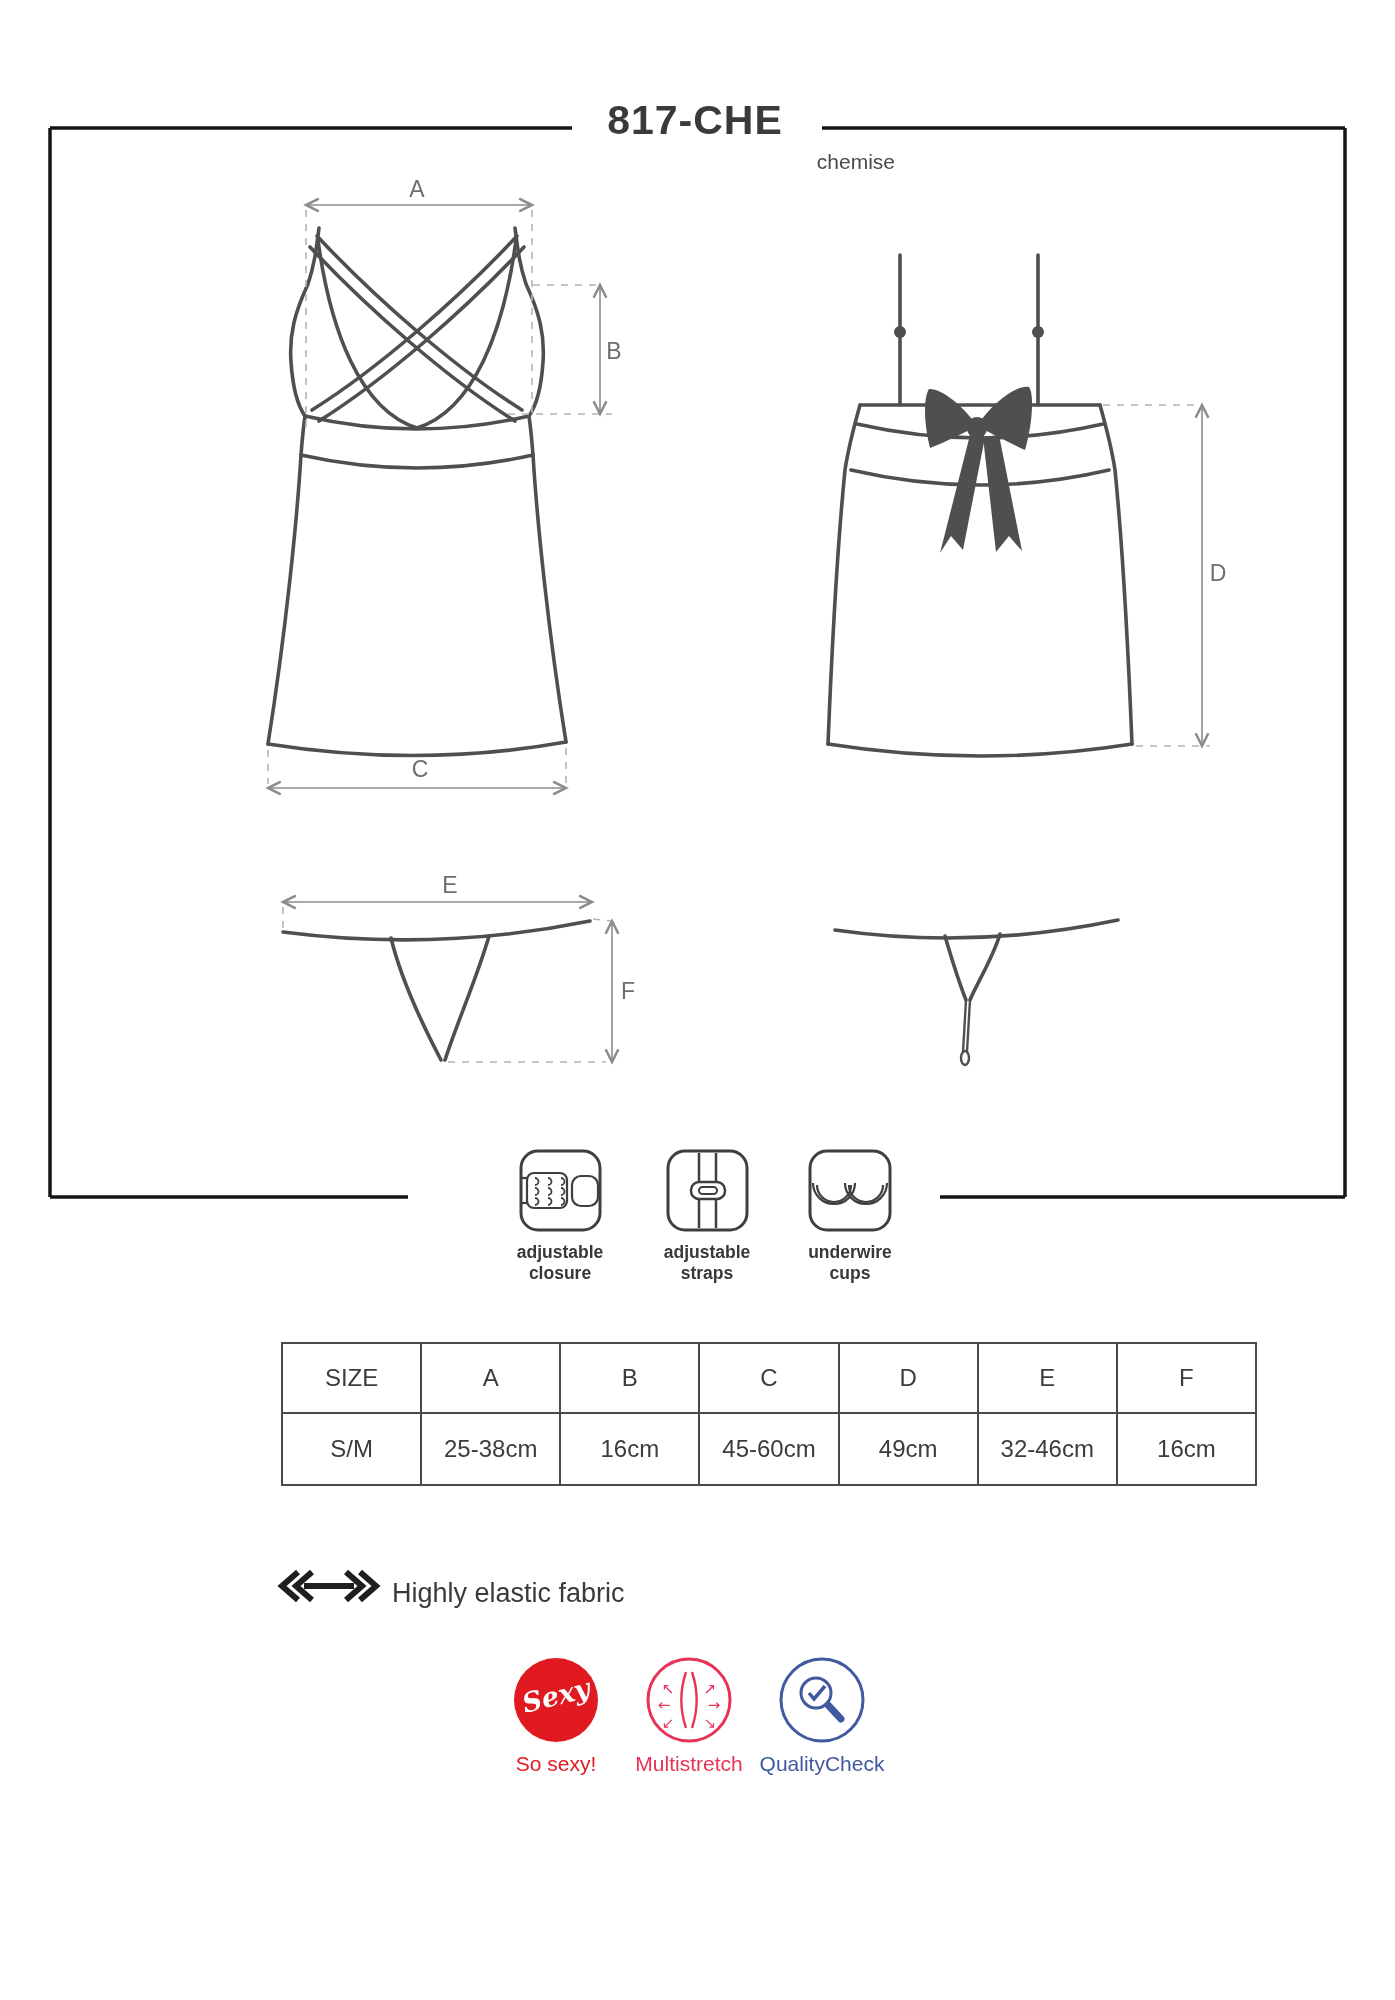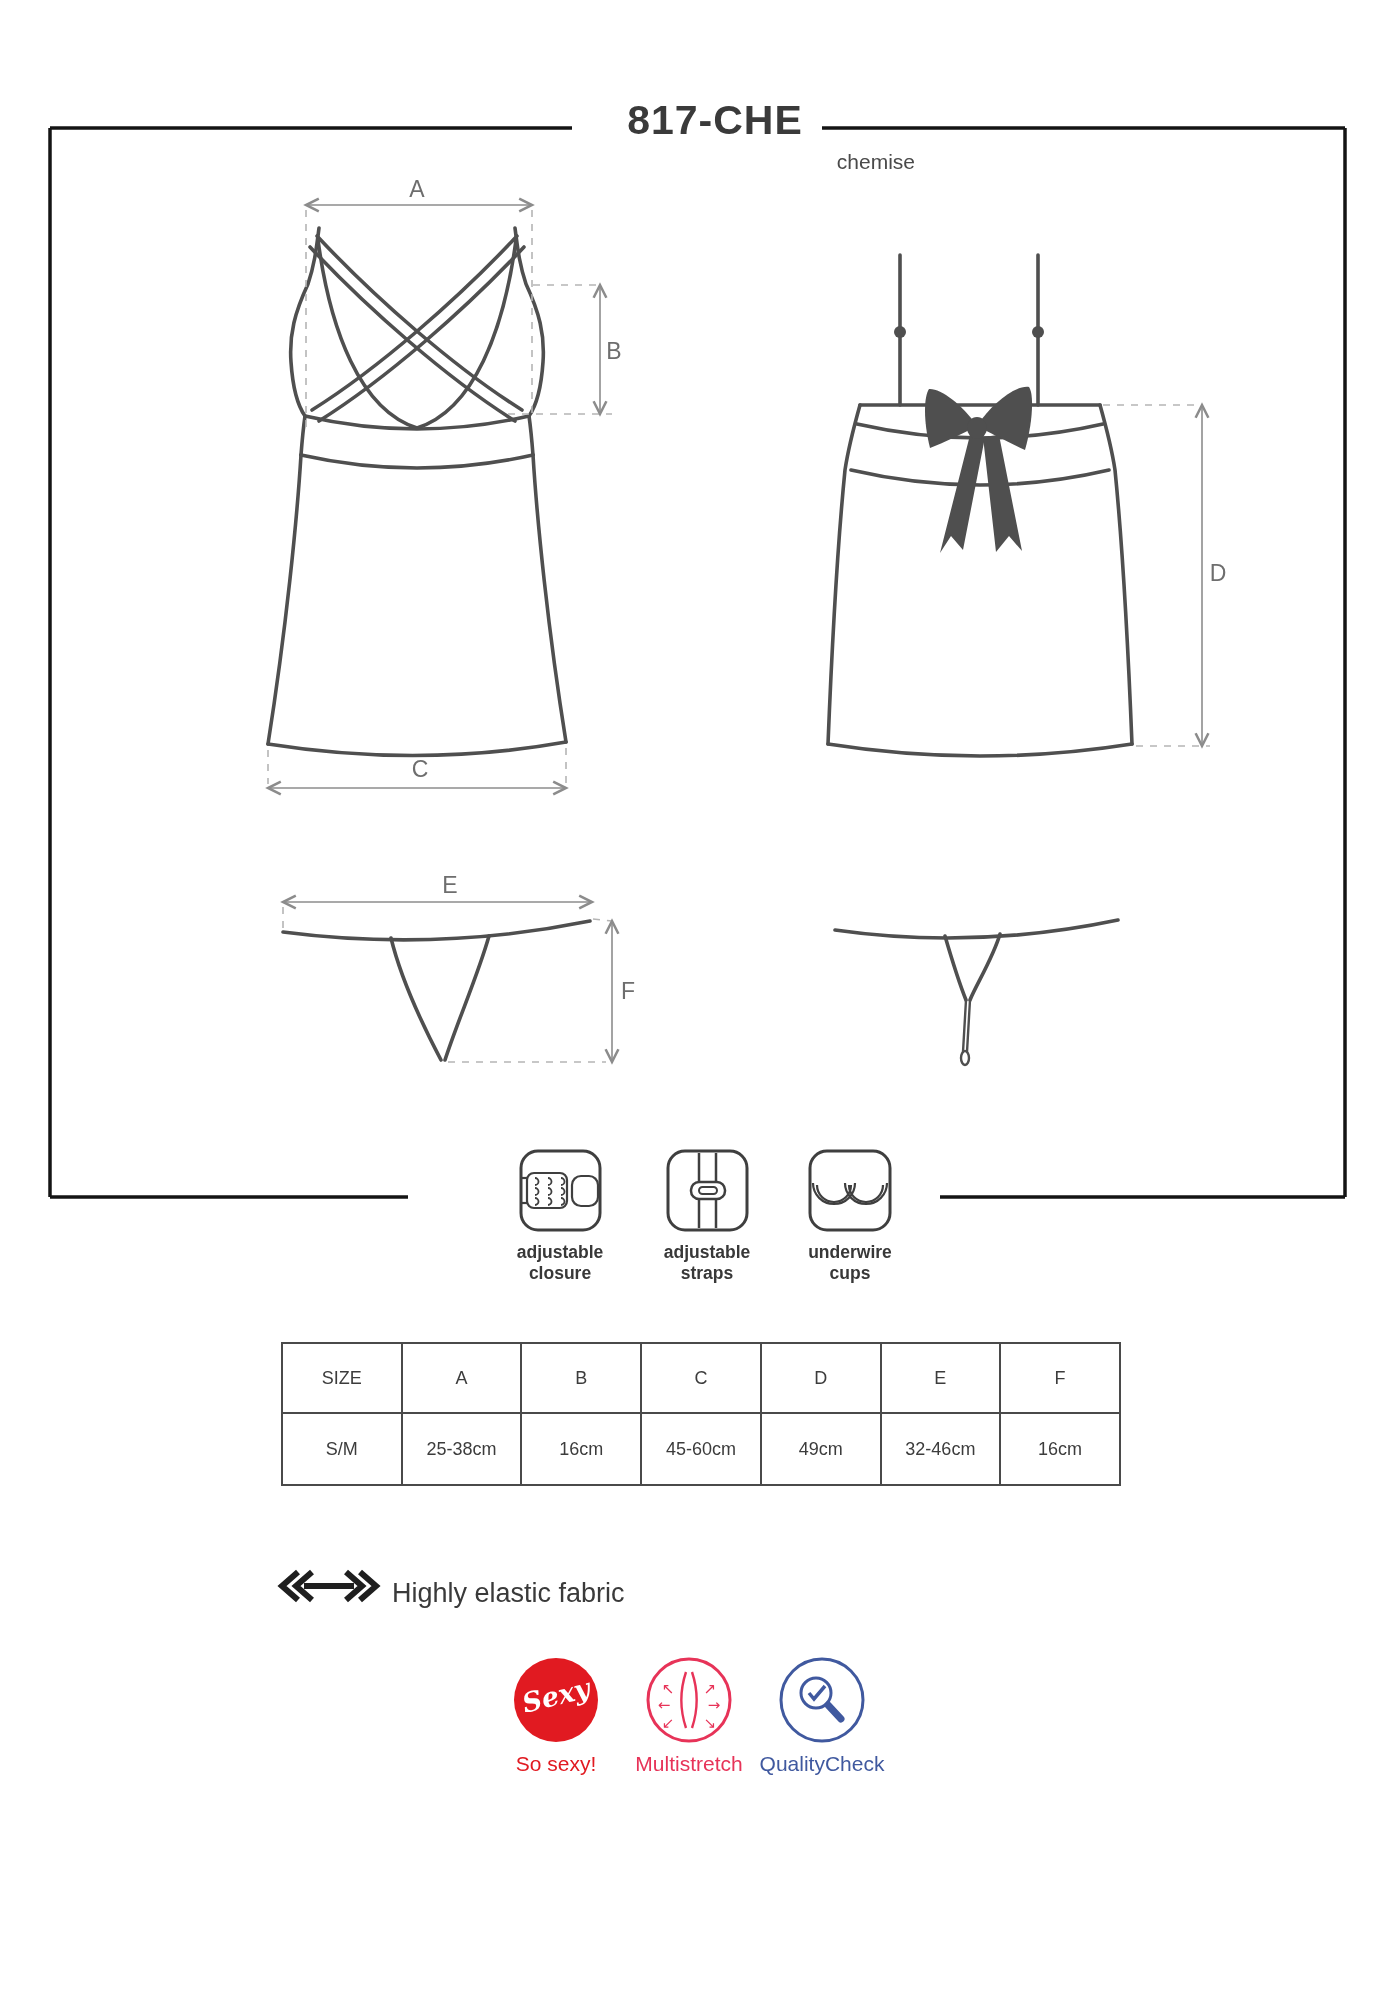--- a/index.html
+++ b/index.html
@@ -1,36 +1,36 @@
 <!DOCTYPE html>
 <html><head>
 <meta charset="utf-8">
 <style>
   html,body{margin:0;padding:0;background:#fff;}
   .stage{position:relative;width:1395px;height:2000px;background:#ffffff;overflow:hidden;
          font-family:"Liberation Sans",sans-serif;}
   .art{position:absolute;left:0;top:0;width:1395px;height:2000px;}
 
   
-  .title-block{position:absolute;left:515px;top:0;width:400px;height:200px;}
+  .title-block{position:absolute;left:495px;top:0;width:400px;height:200px;}
   .model{position:absolute;top:97px;left:0;right:0;text-align:center;
          font-size:41px;font-weight:700;letter-spacing:1px;color:#3a3a3a;}
   .ptype{position:absolute;top:150px;left:0;right:0;text-align:right;
          font-size:21px;font-weight:400;color:#4a4a4a;}
 
   
   .dim{position:absolute;font-size:23px;color:#6e6e6e;width:40px;text-align:center;}
 
   
   .feat{position:absolute;width:160px;text-align:center;font-size:17.5px;font-weight:700;
         color:#383838;line-height:21px;}
 
   
-  .size-table{position:absolute;left:281px;top:1342px;width:840px;border-collapse:collapse;
-              table-layout:fixed;font-size:18px;color:#3c3c3c;}
+  .size-table{position:absolute;left:281px;top:1342px;width:976px;border-collapse:collapse;
+              table-layout:fixed;font-size:24px;color:#3c3c3c;}
   .size-table td{border:2px solid #4a4a4a;text-align:center;vertical-align:middle;
                  padding:0;font-weight:400;}
   .size-table tr.hdr td{height:68px;}
   .size-table tr.bdy td{height:70px;}
 
   
   .fabric-note{position:absolute;left:392px;top:1570px;font-size:27px;color:#3a3a3a;margin-top:8px;}
 
   
   .sexy-word{position:absolute;left:506px;top:1680px;width:100px;text-align:center;

